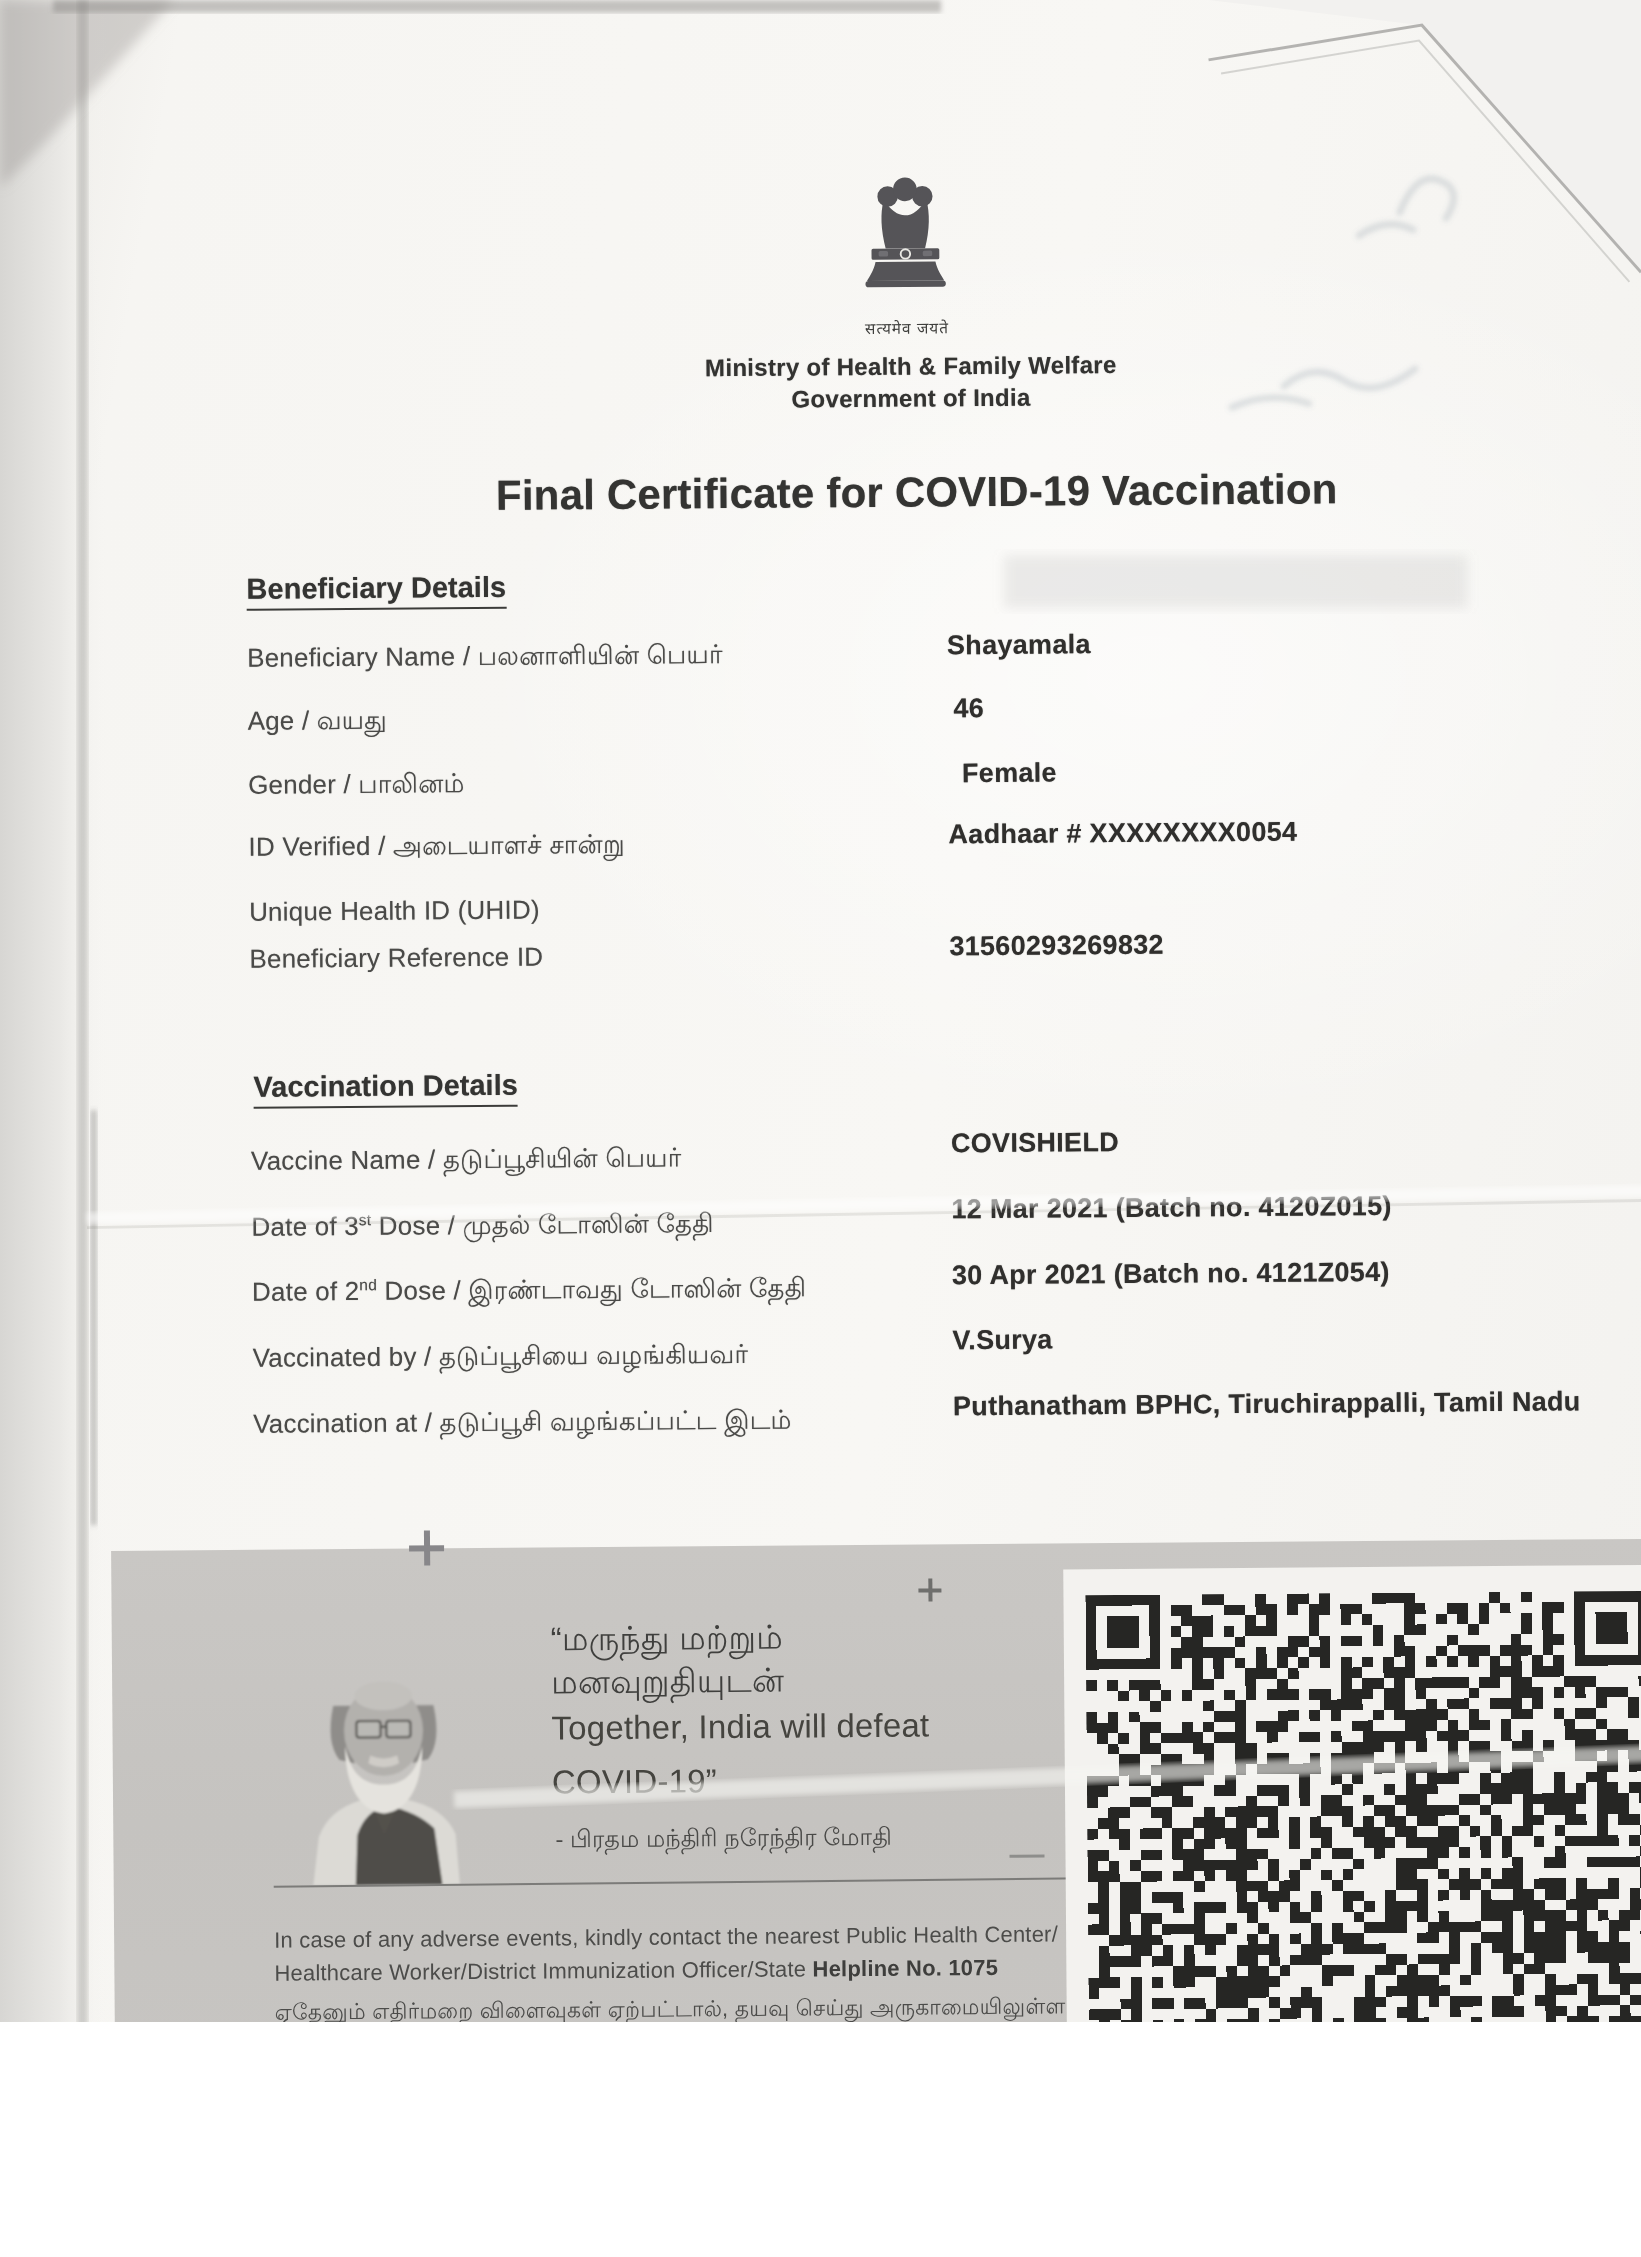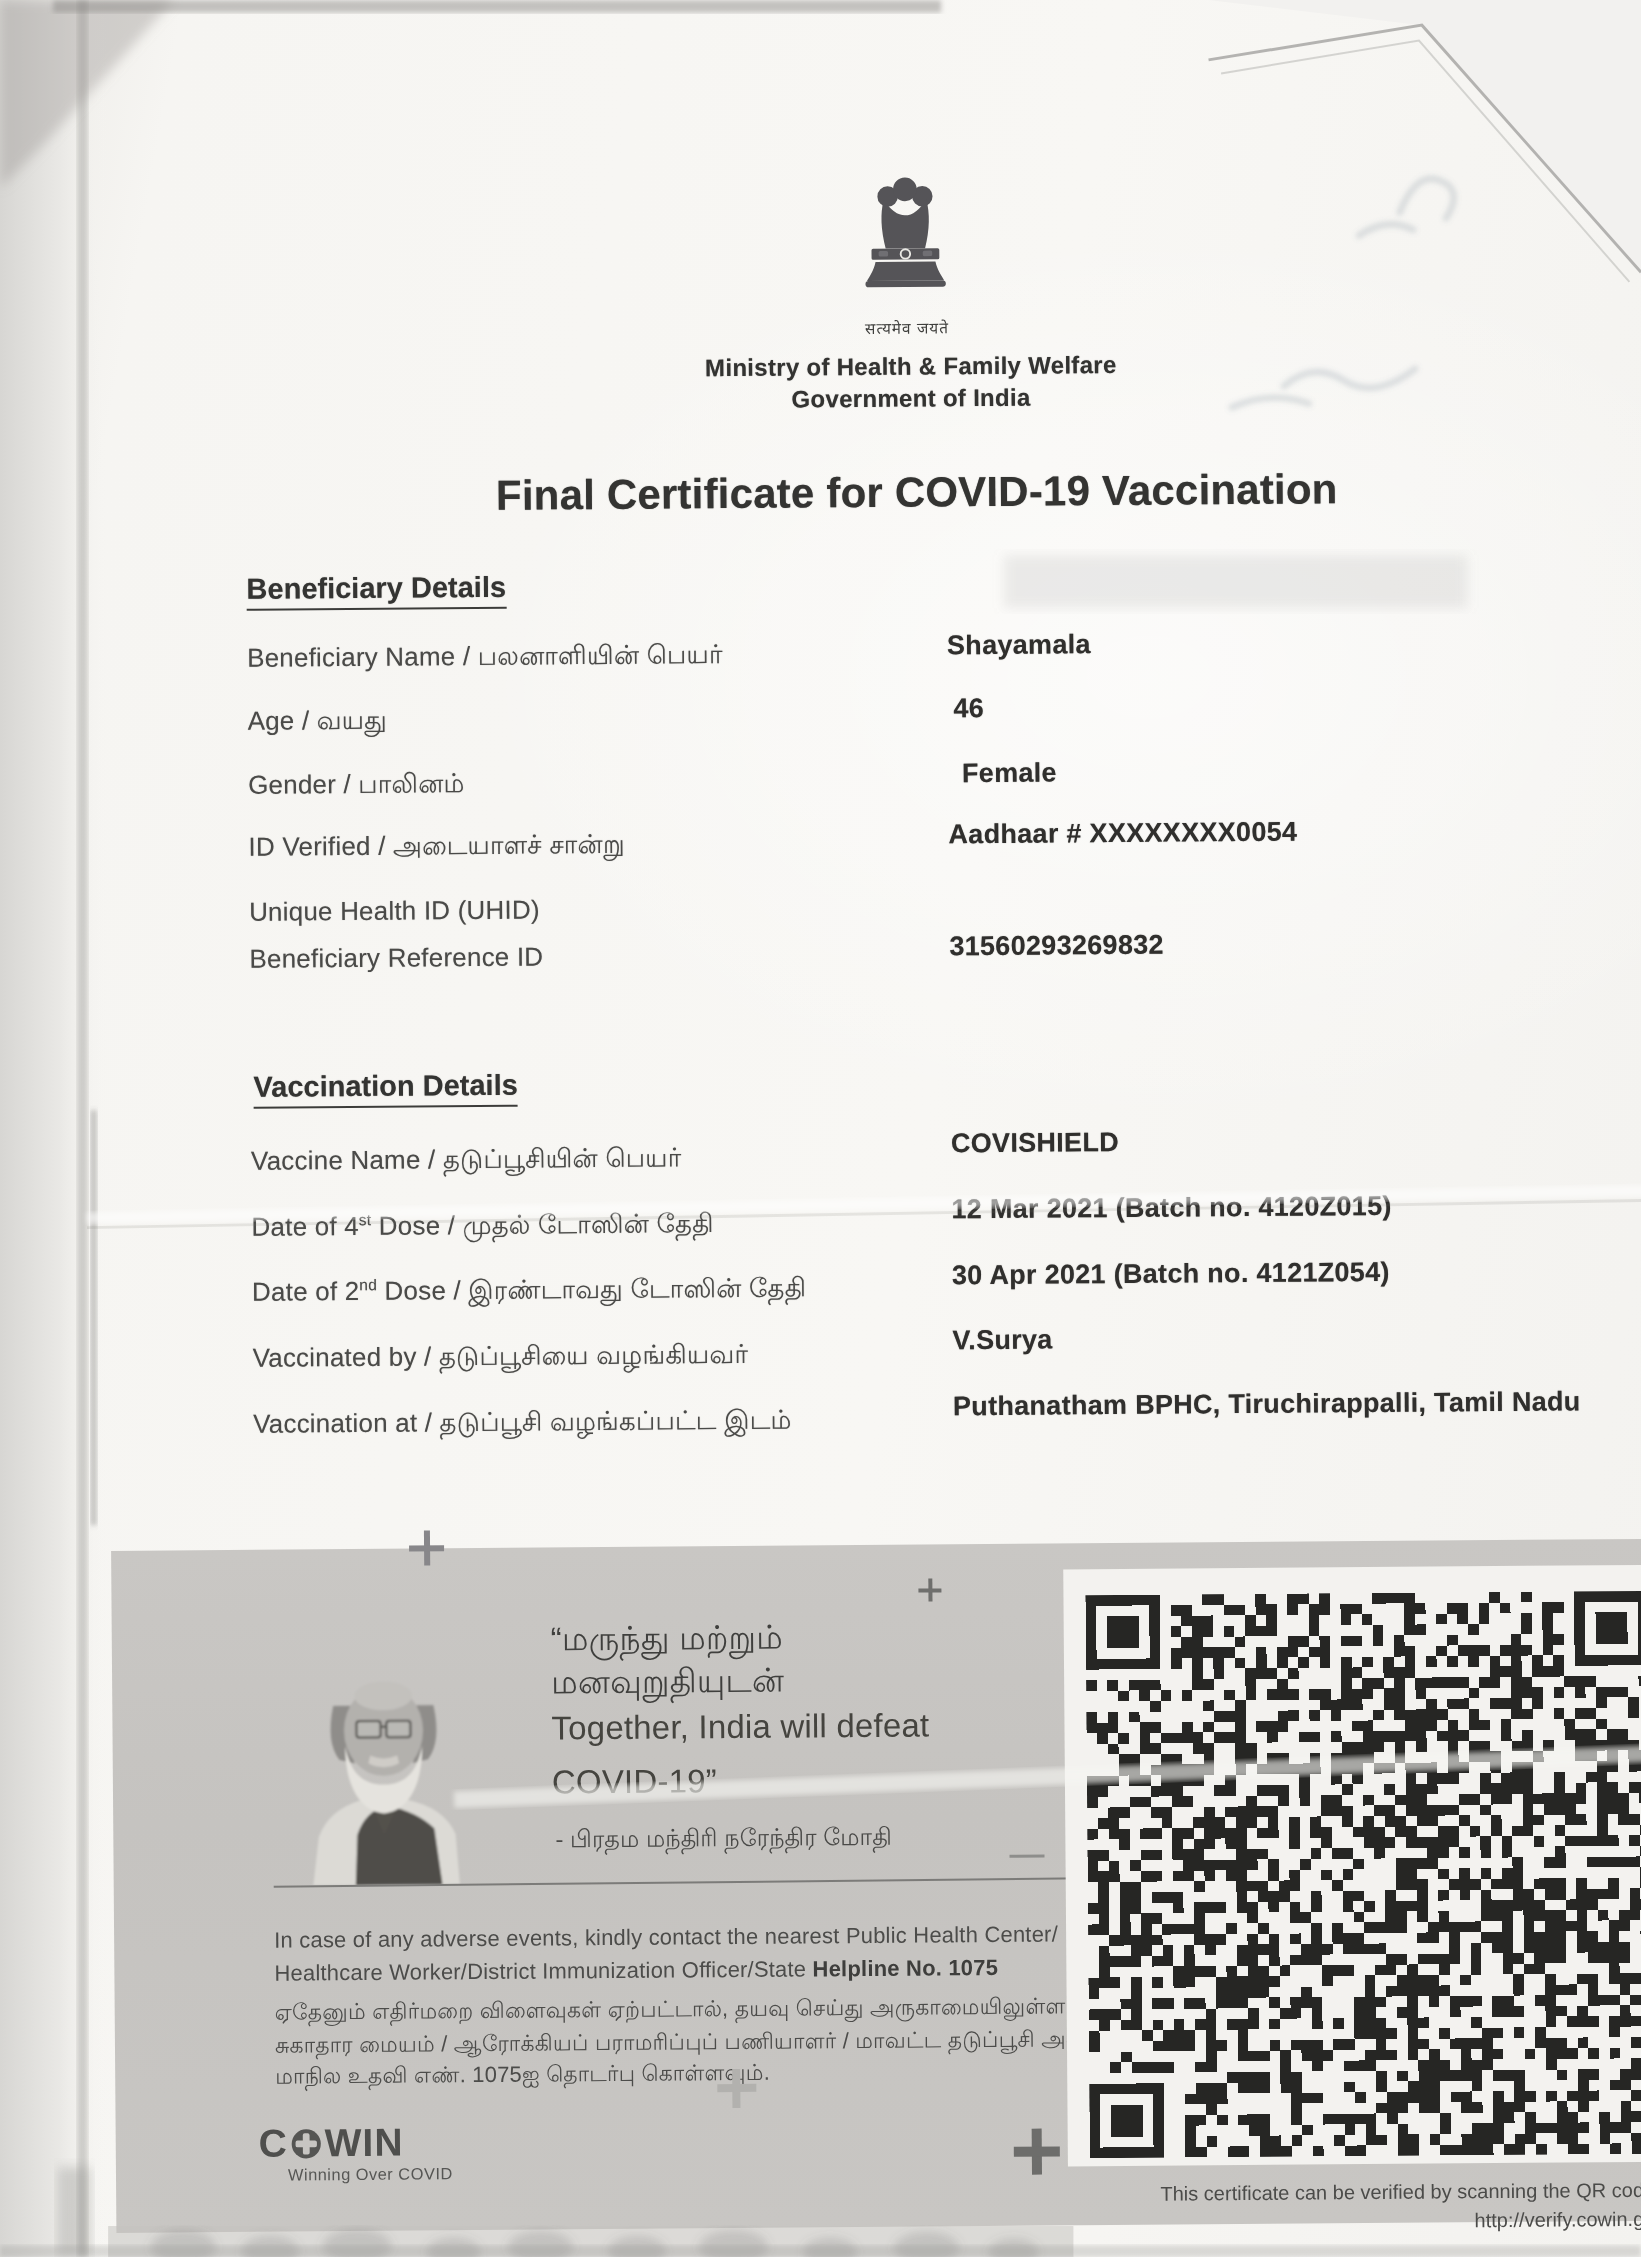--- a/index.html
+++ b/index.html
@@ -1,16 +1,16 @@
 <!DOCTYPE html>
 <html><head>
 <meta charset="utf-8">
 <style>
   html,body{margin:0;padding:0;}
-  #page{position:relative;width:1641px;height:2257px;background:#ecebe8;overflow:hidden;
+  #page{position:relative;width:1641px;height:2022px;background:#ecebe8;overflow:hidden;
         font-family:"Liberation Sans","DejaVu Sans",sans-serif;color:#3a3a38;}
   #paper{position:absolute;left:0;top:0;width:1641px;height:2257px;
          background:
            radial-gradient(1159px 772px at 70% 30%, rgba(255,255,255,.55), rgba(255,255,255,0) 60%),
            linear-gradient(100deg, #eceae6 0%, #f6f5f2 9%, #f8f7f4 55%, #f3f2ef 100%);}
   #content{position:absolute;left:0;top:0;width:1641px;height:2257px;
            transform:rotate(-0.45deg);transform-origin:97px 1159px;}
   .abs{position:absolute;white-space:nowrap;}
   .center{text-align:center;}
   .ministry{font-size:24px;font-weight:bold;letter-spacing:0.3px;color:#333331;text-shadow:0 0 1px rgba(40,40,38,.5);}
@@ -115,21 +115,21 @@
     <div class="abs" style="left:254px;top:1072px;">
       <span class="sec-head">Vaccination Details</span>
     </div>
 
     <div class="abs lab" style="left:251px;top:1147px;">
       <span>Vaccine Name / தடுப்பூசியின் பெயர்</span><span class="sup"></span><span></span>
     </div>
     <div class="abs val" style="left:951px;top:1135px;">COVISHIELD</div>
 
     <div class="abs lab" style="left:251px;top:1213px;">
-      <span>Date of 4</span><span class="sup">st</span><span> Dose / முதல் டோஸின் தேதி</span>
+      <span>Date of 3</span><span class="sup">st</span><span> Dose / முதல் டோஸின் தேதி</span>
     </div>
     <div class="abs val" style="left:951px;top:1201px;">12 Mar 2021 (Batch no. 4120Z015)</div>
 
     <div class="abs lab" style="left:251px;top:1278px;">
       <span>Date of 2</span><span class="sup">nd</span><span> Dose / இரண்டாவது டோஸின் தேதி</span>
     </div>
     <div class="abs val" style="left:951px;top:1267px;">30 Apr 2021 (Batch no. 4121Z054)</div>
 
     <div class="abs lab" style="left:251px;top:1344px;">
       <span>Vaccinated by / தடுப்பூசியை வழங்கியவர்</span><span class="sup"></span><span></span>

